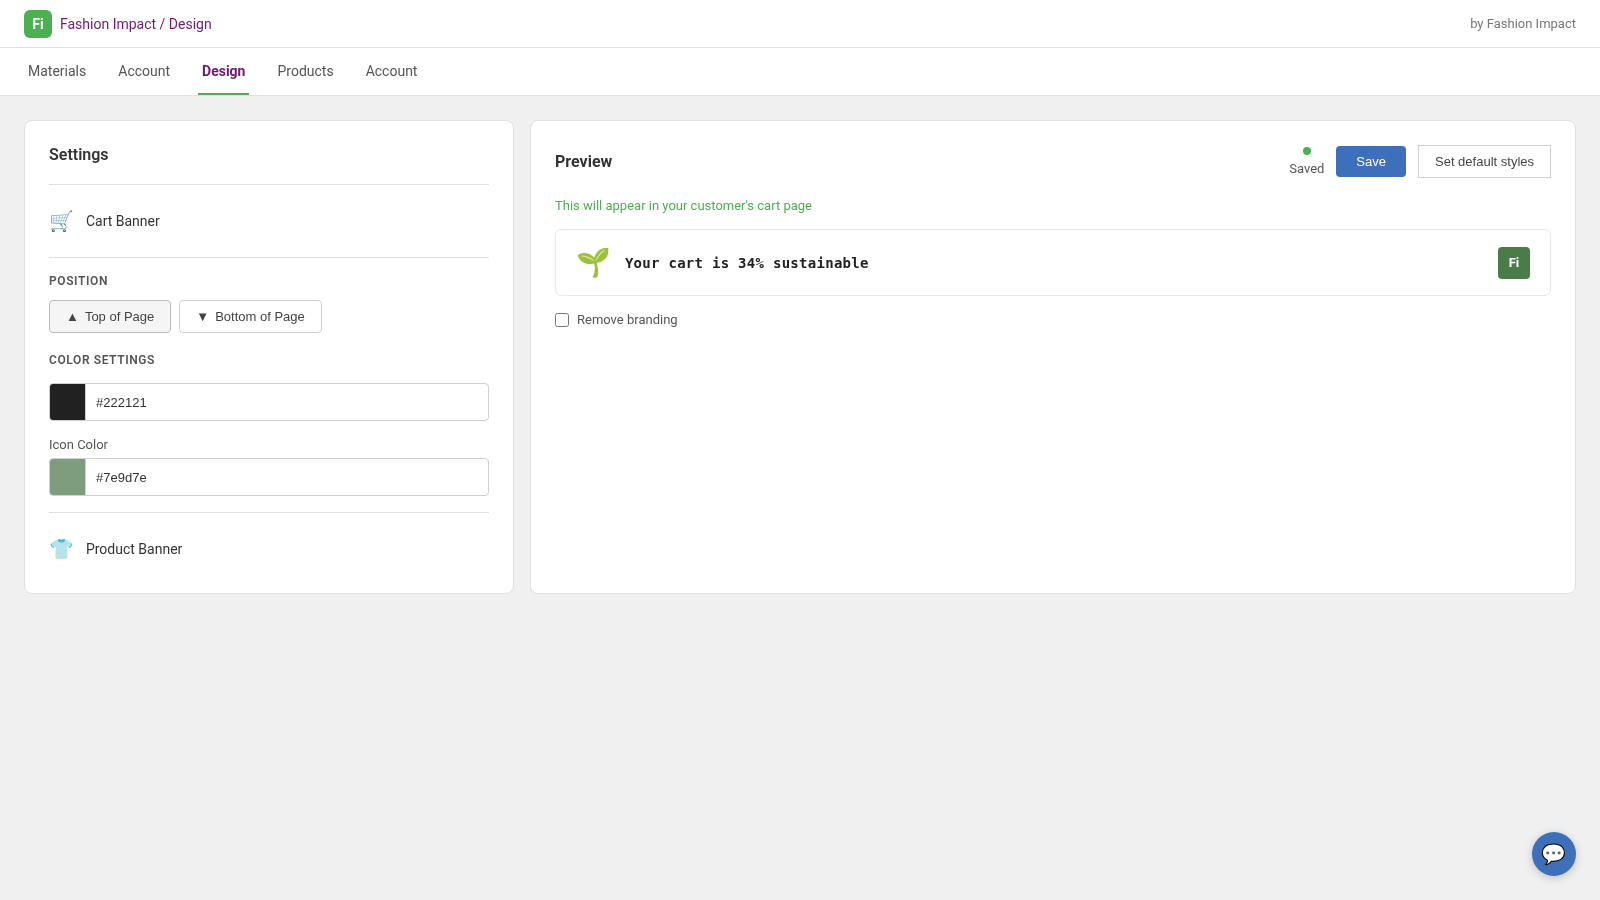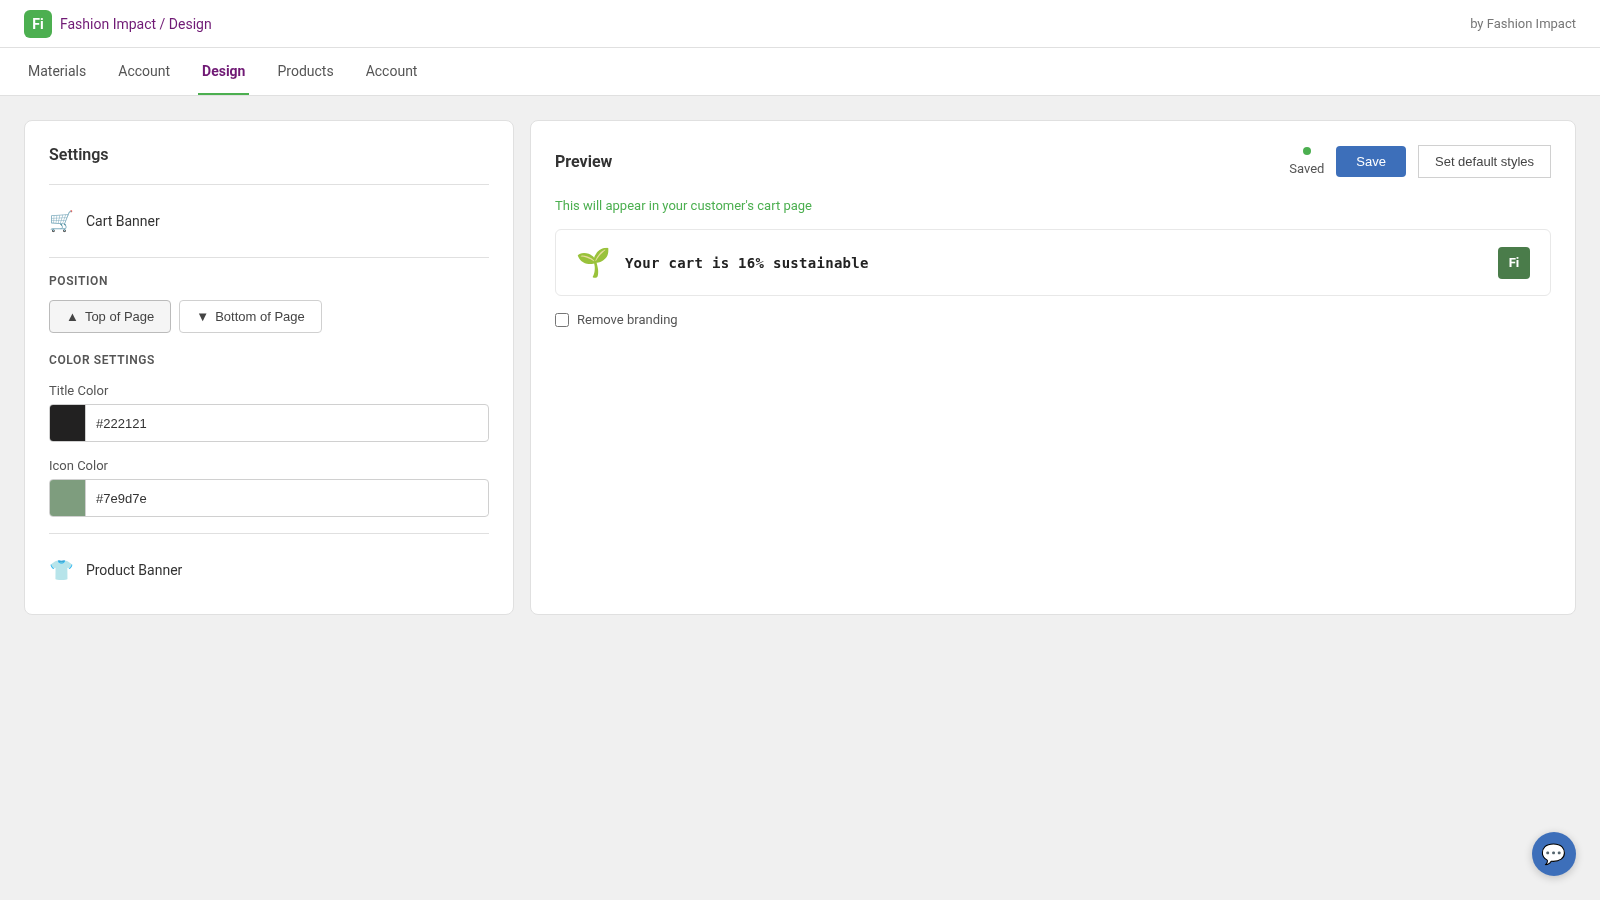--- a/index.html
+++ b/index.html
@@ -123,21 +123,20 @@
       <button class="pos-btn">
         <span>▼</span>
         <span>Bottom of Page</span>
       </button>
     </div>
 
     <div class="color-settings-label">COLOR SETTINGS</div>
 
 
     <div class="color-field">
-      <div class="color-field-label">Title Color</div>
       <div class="color-input-row">
         <div class="color-swatch" style="background: #222121; border-right: 1px solid #d0d0d0;"></div>
         <input class="color-text-input" type="text" value="#222121" style="">
       </div>
     </div>
 
     <div class="color-field">
       <div class="color-field-label">Icon Color</div>
       <div class="color-input-row">
         <div class="color-swatch" style="background: #7e9d7e; border-right: 1px solid #d0d0d0;"></div>
@@ -164,21 +163,21 @@
         <button class="save-btn">Save</button>
         <button class="default-styles-btn">Set default styles</button>
       </div>
     </div>
 
     <div class="preview-subtitle">This will appear in your customer's cart page</div>
 
     <div class="cart-banner">
       <div class="cart-banner-left">
         <span class="plant-icon">🌱</span>
-        <span class="cart-banner-text">Your cart is 16% sustainable</span>
+        <span class="cart-banner-text">Your cart is 34% sustainable</span>
       </div>
       <div class="fi-logo">Fi</div>
     </div>
 
     <div class="remove-branding">
       <input type="checkbox" class="remove-branding-checkbox" style="">
       <label class="remove-branding-label">Remove branding</label>
     </div>
   </div>
 </div>

